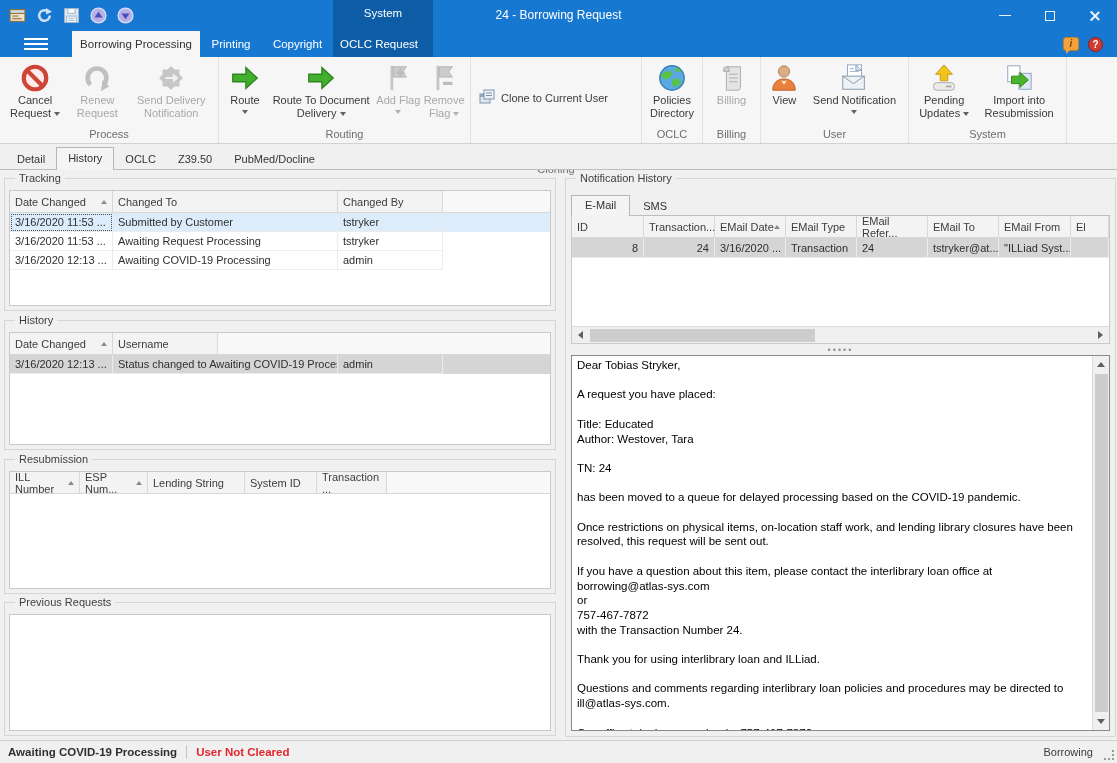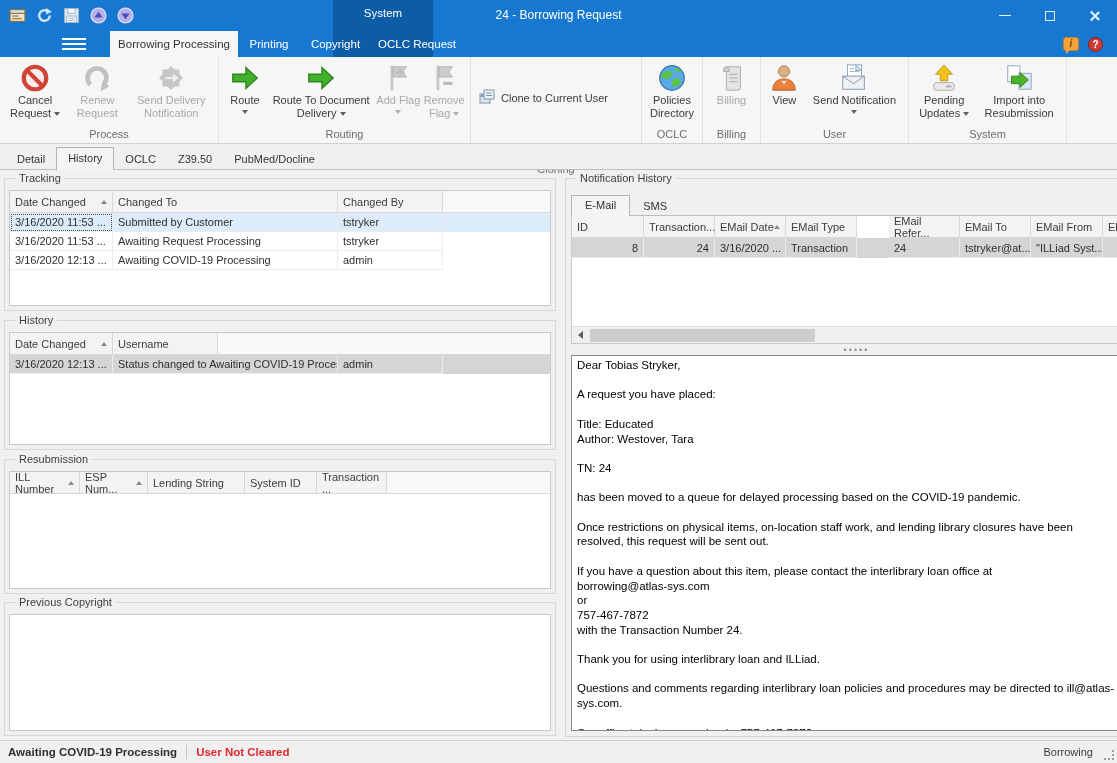--- a/index.html
+++ b/index.html
@@ -16,21 +16,21 @@
   .qat .qicon { width:17px; height:17px; display:inline-flex; align-items:center; justify-content:center; }
   .win-title { position:absolute; left:0; right:0; top:8px; text-align:center; color:#fff; font-size:12px; pointer-events:none; }
   .wincontrols { margin-left:auto; display:flex; height:31px; z-index:2; }
   .wc { width:45px; height:31px; display:flex; align-items:center; justify-content:center; }
   .wc-min { width:12px; height:1.5px; background:#eaf2fb; display:block; }
   .wc-max { width:10px; height:10px; border:1.2px solid #eaf2fb; display:block; }
   .wc-x { position:relative; width:12px; height:12px; display:block; }
   .wc-x::before,.wc-x::after { content:""; position:absolute; left:5px; top:0; width:1.5px; height:12px; background:#eaf2fb; }
   .wc-x::before { transform:rotate(45deg); } .wc-x::after { transform:rotate(-45deg); }
 
-  .tabrow { height:26px; display:flex; align-items:stretch; position:relative;margin-left:38px; }
+  .tabrow { height:26px; display:flex; align-items:stretch; position:relative; }
   .hamburger { width:72px; display:flex; align-items:center; justify-content:center; }
   .hbars { width:24px; height:12px; border-top:2px solid #fff; border-bottom:2px solid #fff; position:relative; }
   .hbars::after { content:""; position:absolute; left:0; right:0; top:3px; height:2px; background:#fff; }
   .rtab { display:flex; align-items:center; justify-content:center; color:#fff; font-size:11.5px; }
   .rtab.active { background:#f6f6f6; color:#333; }
   .rtab-bp { width:128px; } .rtab-pr { width:62px; } .rtab-cp { width:71px; } .rtab-oclc { width:92px; }
   .tabrow-right { margin-left:auto; display:flex; align-items:center; gap:9px; padding-right:14px; }
   .info-bub { width:16px; height:14px; background:#f2a33c; border:1px solid #c87d1e; border-radius:3px; color:#7a4a08; font-weight:bold; font-style:italic; font-size:10px; text-align:center; line-height:12px; position:relative; }
   .info-bub::after { content:""; position:absolute; left:2px; bottom:-4px; border-left:4px solid #f2a33c; border-bottom:4px solid transparent; }
   .help-circ { width:15px; height:15px; background:#cd3b33; border:1px solid #8e1f1a; border-radius:50%; color:#fff; font-weight:bold; font-size:10px; text-align:center; line-height:13px; }
@@ -72,21 +72,21 @@
   .sort { margin-left:auto; width:0; height:0; border-left:3.5px solid transparent; border-right:3.5px solid transparent; border-bottom:4.5px solid #8a8a8a; }
   .grow { display:flex; height:19px; }
   .gcell { display:flex; align-items:center; padding:0 5px; border-right:1px solid #ececec; border-bottom:1px solid #ececec; overflow:hidden; white-space:nowrap; color:#2f2f2f; }
   .sel-blue { background:#dcecfb; }
   .sel-gray { background:#d5d5d5; }
   .focus-cell { outline:1px dotted #4d4d4d; outline-offset:-2px; }
   .num { justify-content:flex-end; }
 
   .t-c1{width:103px;} .t-c2{width:225px;} .t-c3{width:105px;}
   .r-c1{width:70px;} .r-c2{width:68px;} .r-c3{width:97px;} .r-c4{width:72px;} .r-c5{width:70px;}
-  .n-c1{width:72px;} .n-c2{width:71px;} .n-c3{width:71px;} .n-c4{width:71px;} .n-c5{width:71px;margin-left:32px;} .n-c6{width:71px;} .n-c7{width:72px;} .n-c8{width:38px;}
+  .n-c1{width:72px;} .n-c2{width:71px;} .n-c3{width:71px;} .n-c4{width:71px;} .n-c5{width:71px;} .n-c6{width:71px;} .n-c7{width:72px;} .n-c8{width:38px;}
 
   .gb-tracking { height:133px; flex:0 0 133px; }
   .gb-history  { height:130px; flex:0 0 130px; margin-top:9px; }
   .gb-resub    { height:135px; flex:0 0 135px; margin-top:9px; }
   .gb-prev     { height:134px; flex:0 0 134px; margin-top:8px; }
   .prevbox { position:absolute; left:4px; right:4px; top:11px; bottom:4px; background:#fff; border:1px solid #c9c9c9; }
 
   
   .gb-notif { flex:1; display:flex; flex-direction:column; padding:14px 5px 5px 5px; }
   .ntabs { height:23px; display:flex; align-items:flex-end; position:relative; }
@@ -500,21 +500,21 @@
               </div>
             <div class="hcell r-c5">
                 <span>Transaction ...</span>
               </div>
             <div class="hfill"></div>
           </div>
         </div>
       </div>
 
       <div class="gb gb-prev">
-        <span class="gb-legend">Previous Copyright</span>
+        <span class="gb-legend">Previous Requests</span>
         <div class="prevbox"></div>
       </div>
 
     </div>
 
     <div class="rightcol">
       <div class="gb gb-notif">
         <span class="gb-legend">Notification History</span>
 
         <div class="ntabs">

